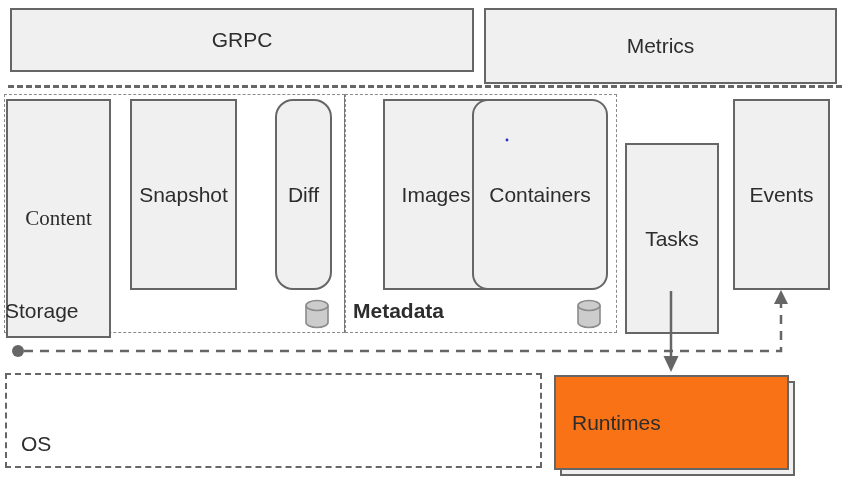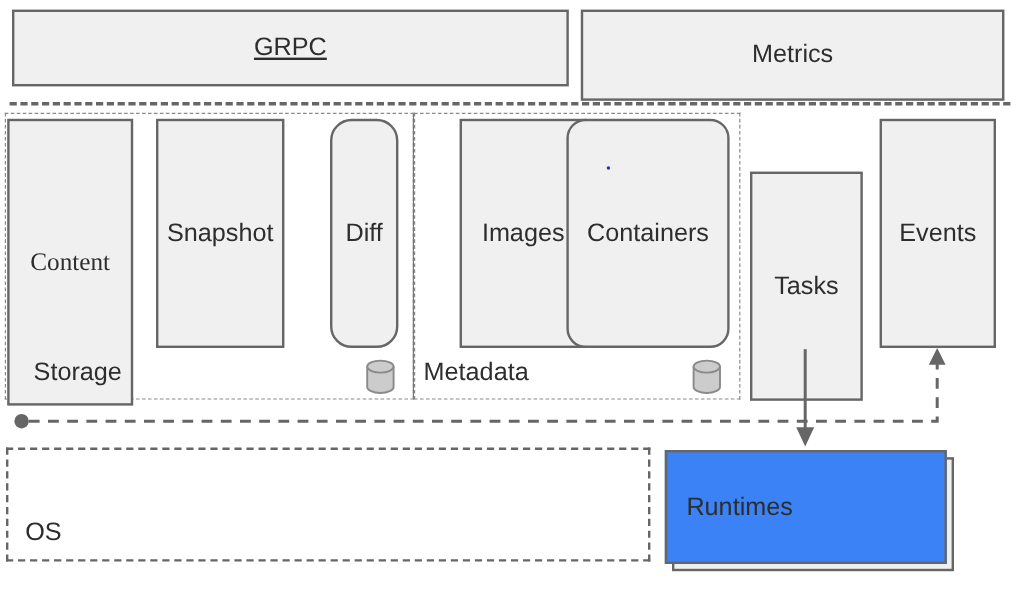--- a/index.html
+++ b/index.html
@@ -59,21 +59,21 @@
     position: absolute;
     left: 560px; top: 381px;
     width: 235px; height: 95px;
     background: #f0f0f0;
     border: 2px solid #666666;
   }
   .runtimes-box {
     position: absolute;
     left: 554px; top: 375px;
     width: 235px; height: 95px;
-    background: #3b82f6;
+    background: #f97316;
     border: 2px solid #666666;
     display: flex;
     align-items: center;
     justify-content: flex-start;
     padding-left: 16px;
     font-size: 21px;
   }
   .db-icon {
     position: absolute;
     width: 28px;
@@ -84,21 +84,21 @@
     left: 0; top: 0;
     width: 853px; height: 494px;
     pointer-events: none;
   }
 </style>
 </head>
 <body>
 
 <div id="canvas">
 
-  <div class="box" style="left:10px; top:8px; width:464px; height:64px;text-decoration:underline;">
+  <div class="box" style="left:10px; top:8px; width:464px; height:64px;">
     <span>GRPC</span>
   </div>
   <div class="box" style="left:484px; top:8px; width:353px; height:76px;">
     <span>Metrics</span>
   </div>
 
   <div class="dashed-big" style="left:8px; top:85px; width:834px;"></div>
 
   <div class="group" style="left:4px; top:94px; width:341px; height:239px;"></div>
 
@@ -121,22 +121,22 @@
   <div class="box" style="left:472px; top:99px; width:136px; height:191px;border-radius:16px;">
     <span>Containers</span>
   </div>
   <div class="box" style="left:625px; top:99px; width:94px; height:191px;margin-top:44px;">
     <span>Tasks</span>
   </div>
   <div class="box" style="left:733px; top:99px; width:97px; height:191px;">
     <span>Events</span>
   </div>
 
-  <div class="group-label" style="left:28px; top:299px;">Storage</div>
-  <div class="group-label" style="left:353px; top:299px;">Metadata</div>
+  <div class="group-label" style="left:5px; top:299px;">Storage</div>
+  <div class="group-label" style="left:353px; top:299px;font-weight:bold;">Metadata</div>
 
   <svg class="db-icon" style="left:303px; top:299px;" viewBox="0 0 28 30">
     <path d="M3,6.5 v17 a11,5 0 0 0 22,0 v-17" fill="#cccccc" stroke="#8a8a8a" stroke-width="1.6"></path>
     <ellipse cx="14" cy="6.5" rx="11" ry="5" fill="#cccccc" stroke="#8a8a8a" stroke-width="1.6"></ellipse>
   </svg>
   <svg class="db-icon" style="left:575px; top:299px;" viewBox="0 0 28 30">
     <path d="M3,6.5 v17 a11,5 0 0 0 22,0 v-17" fill="#cccccc" stroke="#8a8a8a" stroke-width="1.6"></path>
     <ellipse cx="14" cy="6.5" rx="11" ry="5" fill="#cccccc" stroke="#8a8a8a" stroke-width="1.6"></ellipse>
   </svg>
 

